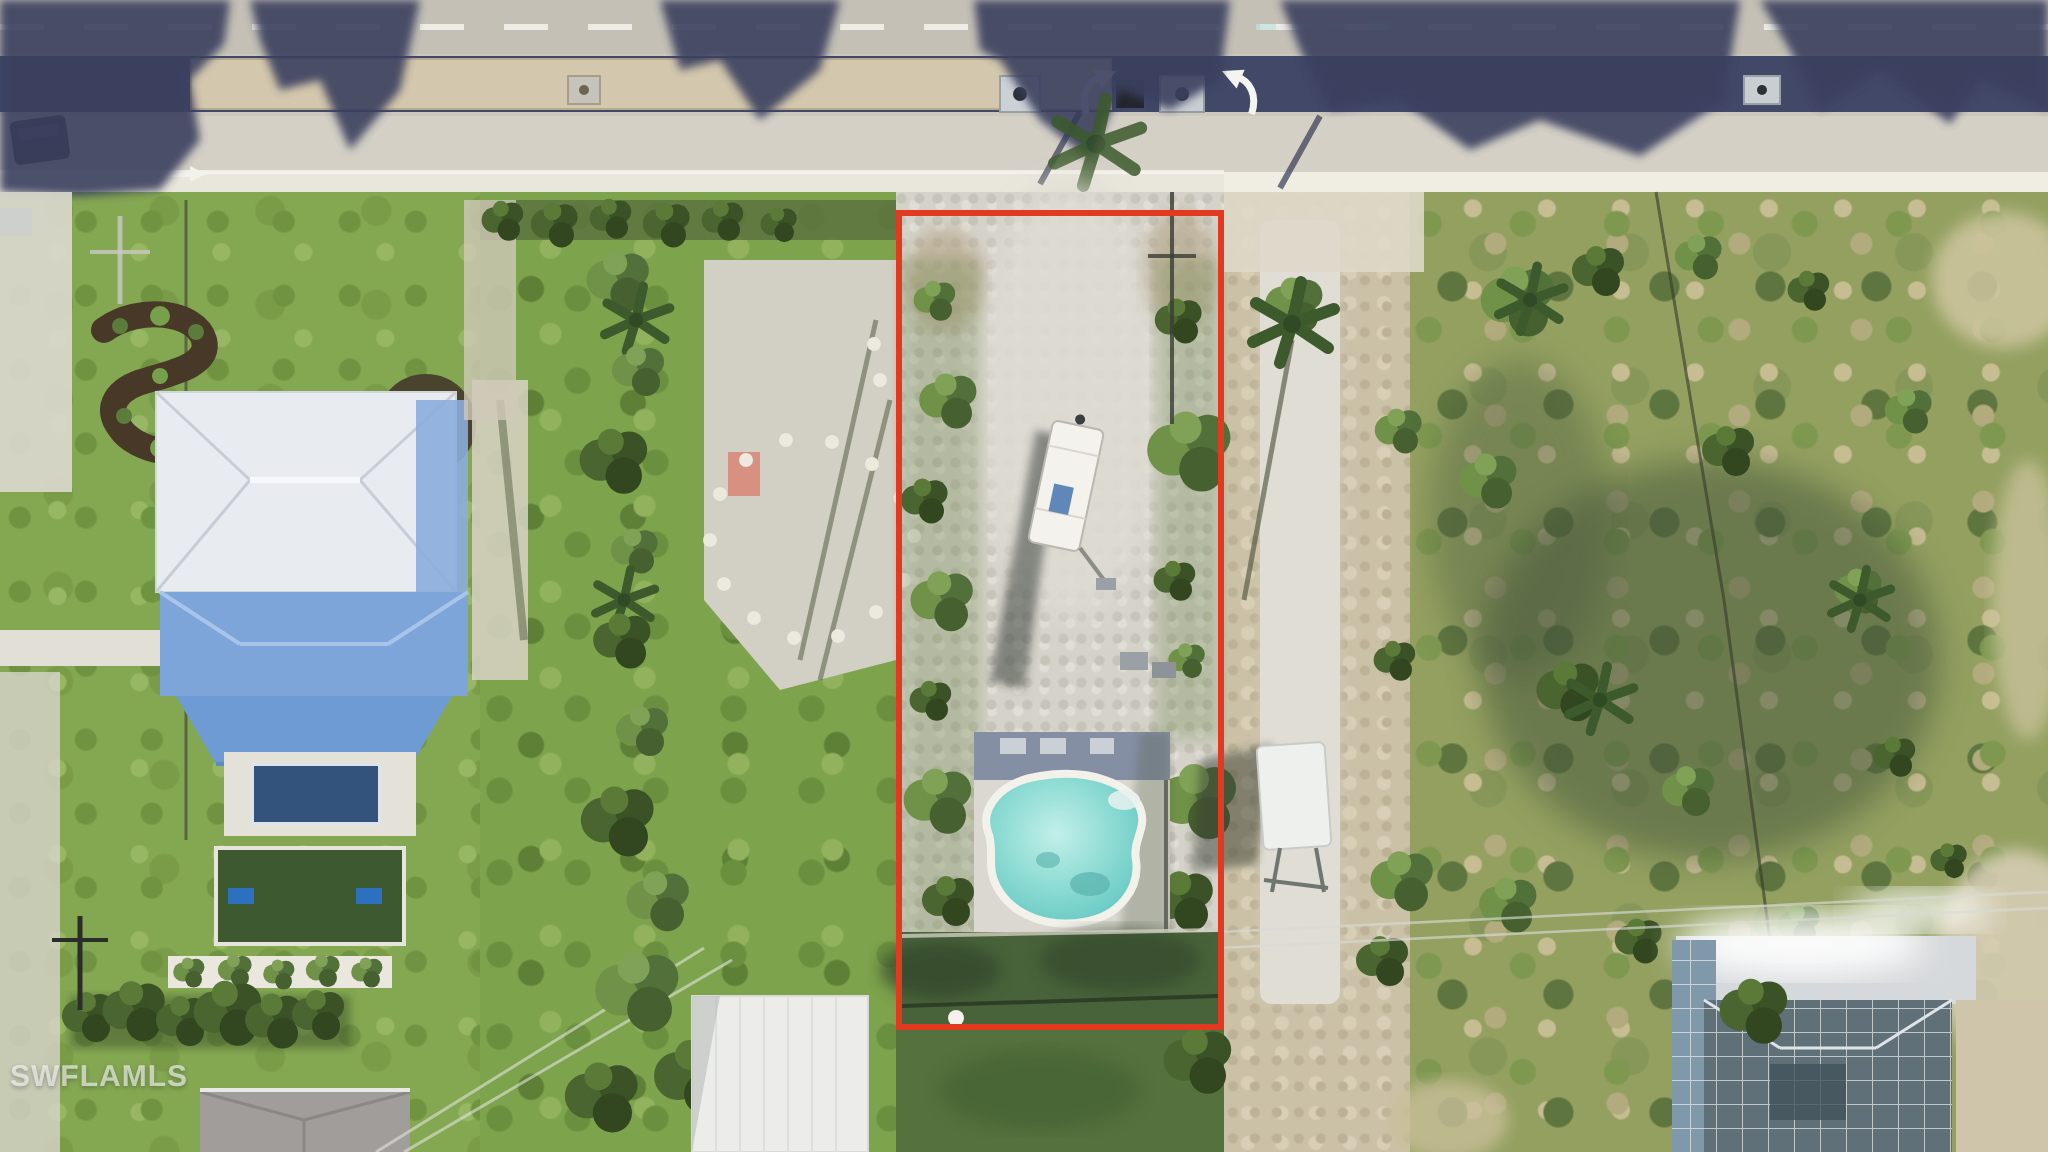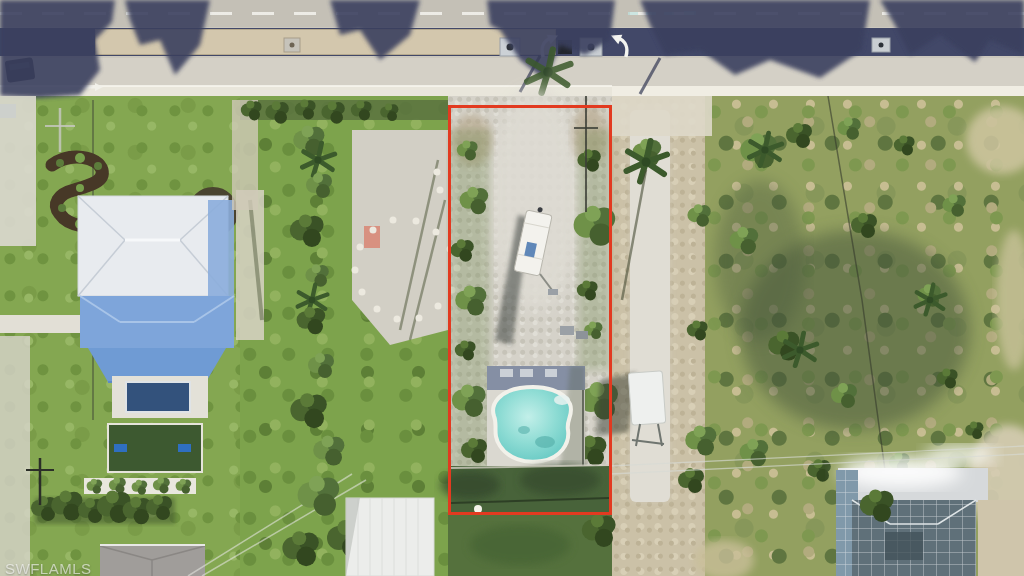--- a/index.html
+++ b/index.html
@@ -46,21 +46,21 @@
       radial-gradient(circle at 40% 80%,#5f7540 0 7px,transparent 8px),
       radial-gradient(circle at 85% 20%,#c7bd92 0 4px,transparent 5px),
       radial-gradient(circle at 55% 45%,#87975a 0 9px,transparent 10px);
     background-size:47px 53px,61px 43px,53px 59px,37px 41px,71px 67px;}
 
   .scene{left:0;top:0;width:1024px;height:576px;}
 
   .red-outline{left:448px;top:105px;width:164px;height:410px;box-sizing:border-box;
     border:3px solid #e23a20;}
 
-  .watermark{left:5px;top:560px;font-size:15px;font-weight:normal;letter-spacing:.5px;
+  .watermark{left:5px;top:530px;font-size:15px;font-weight:bold;letter-spacing:.5px;
     color:rgba(255,255,255,.6);text-shadow:0 1px 2px rgba(40,40,40,.35);}
 </style>
 </head>
 <body>
 
 <div class="canvas">
 
   <div class="abs road"></div>
   <div class="abs lane-dash"></div>
   <div class="abs median-navy"></div>

